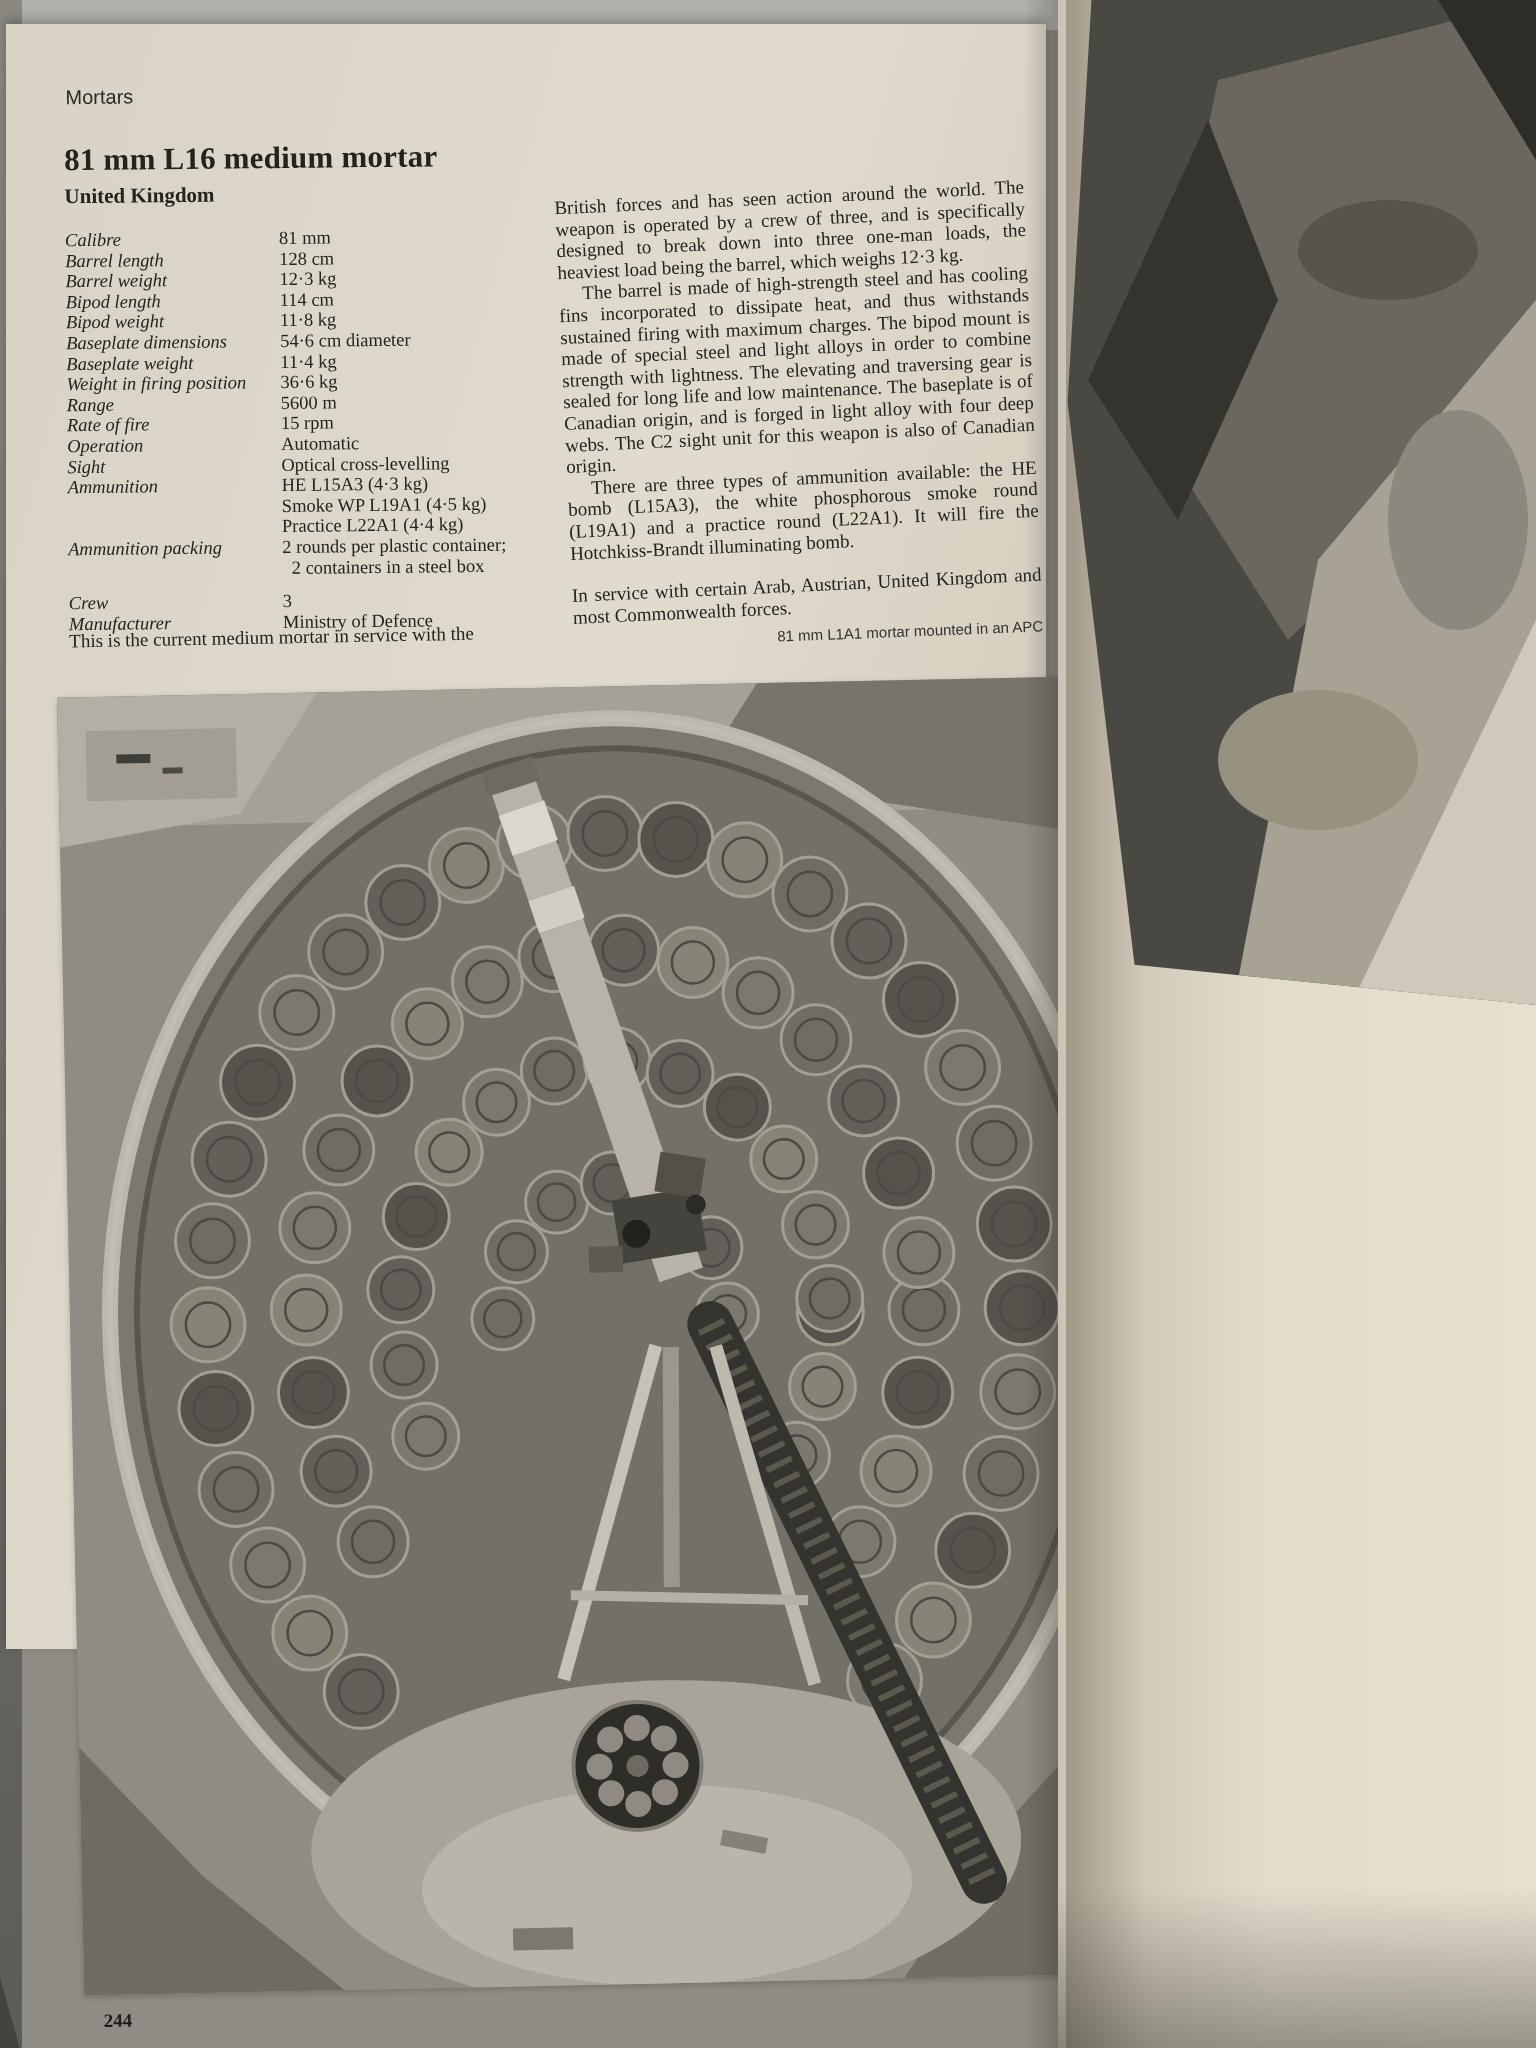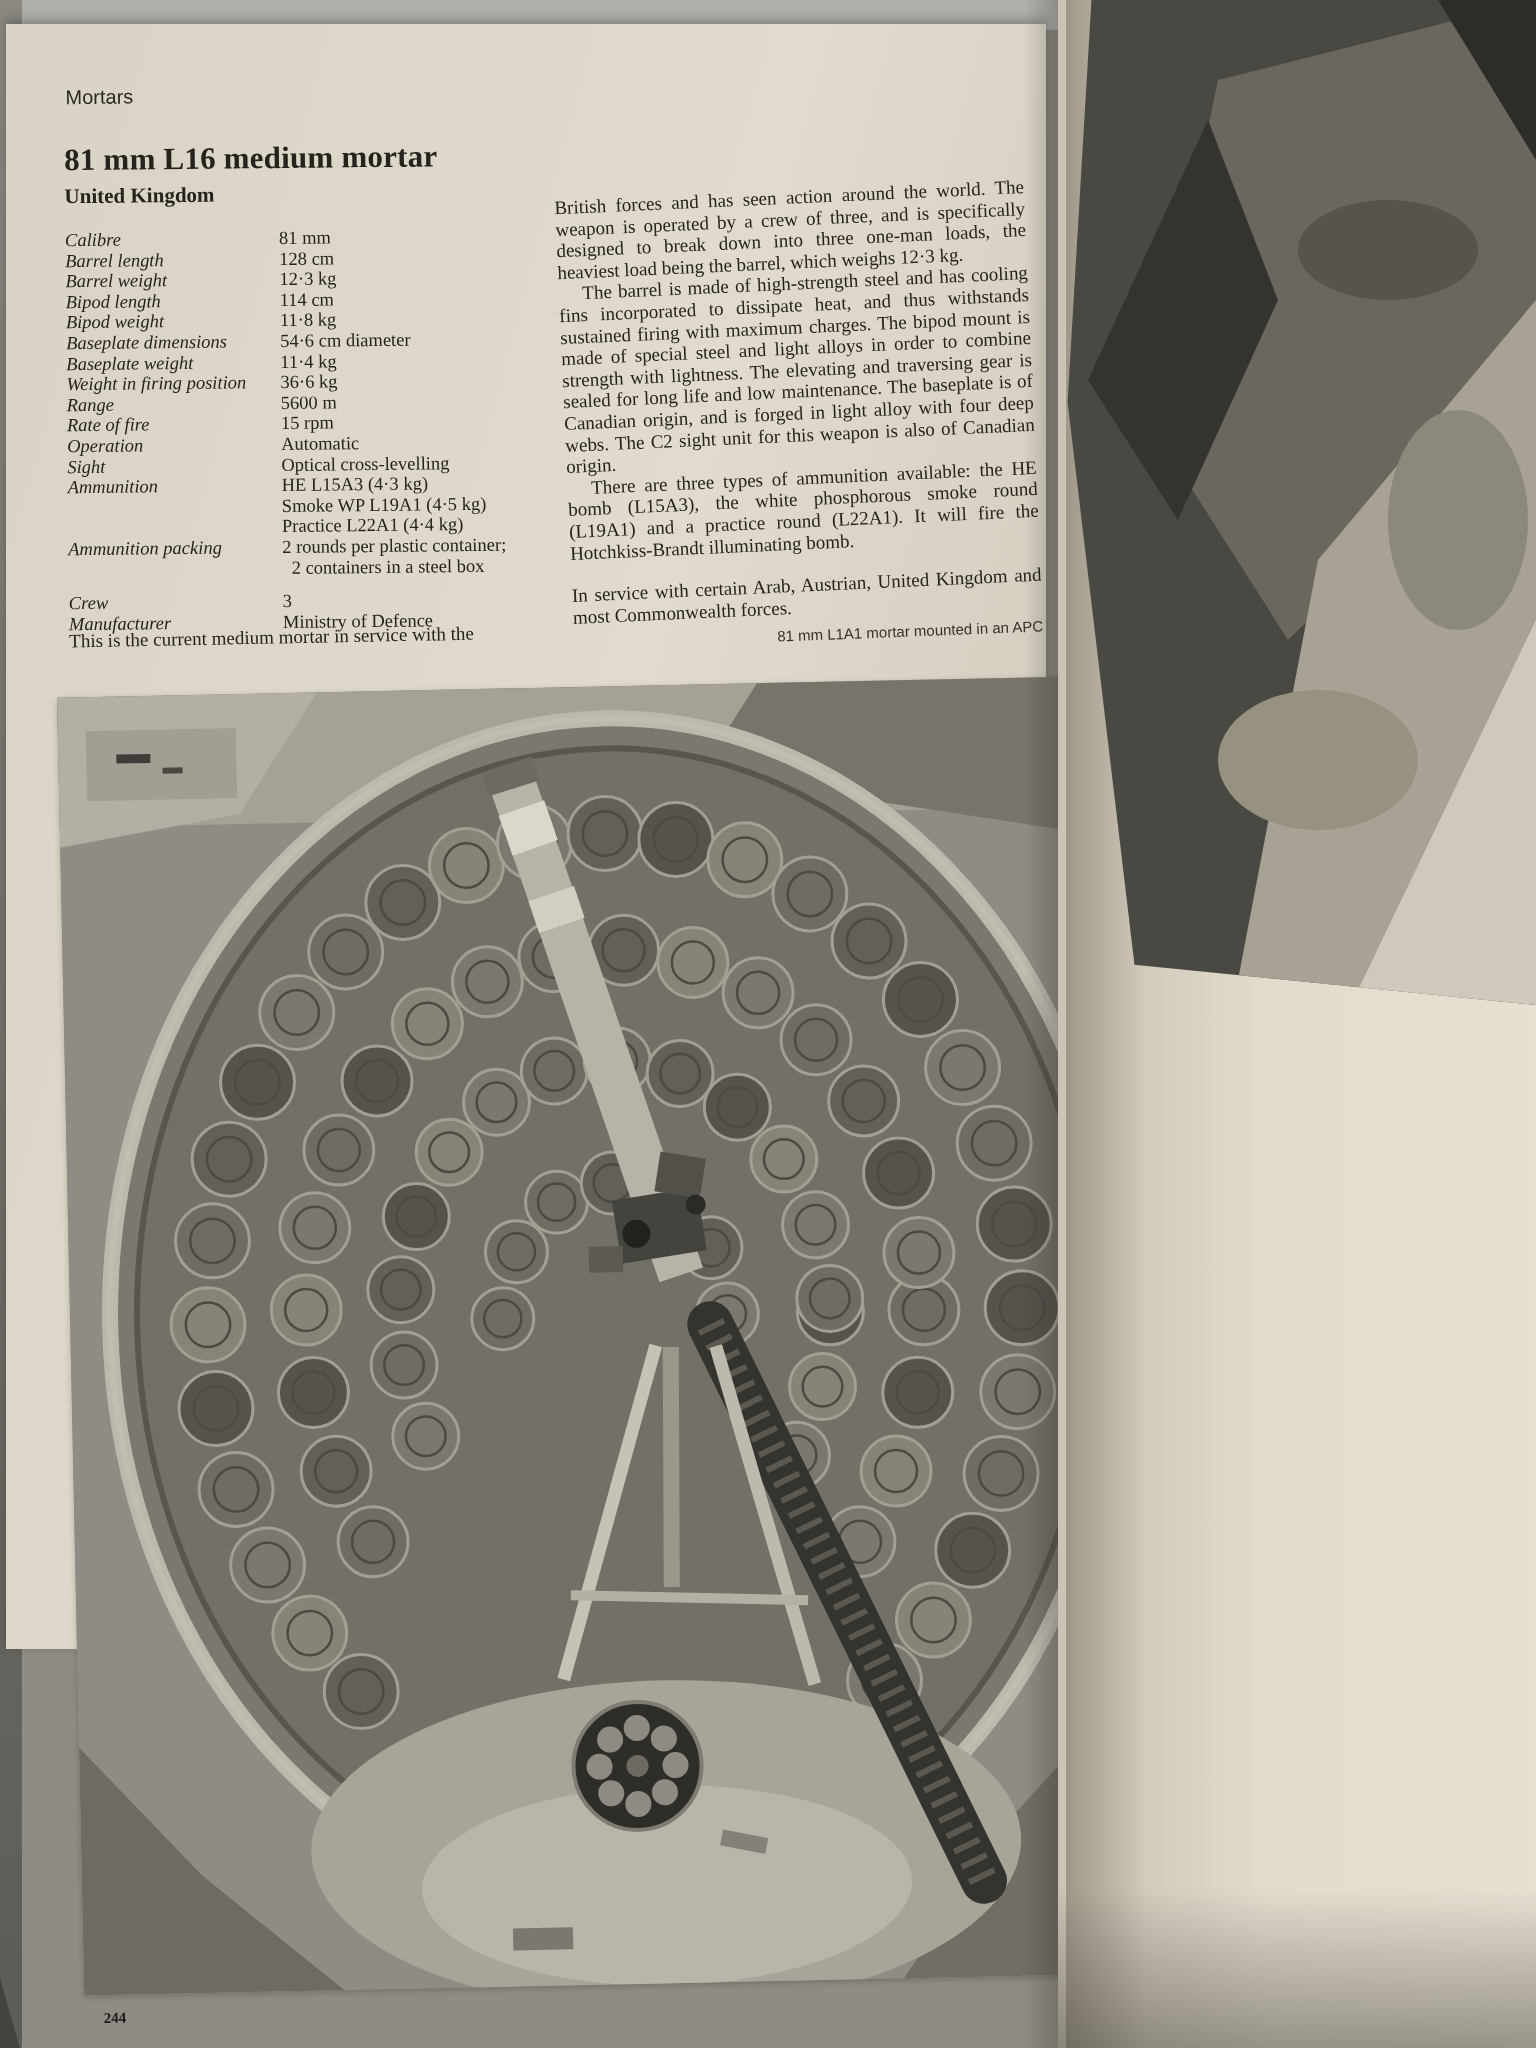--- a/index.html
+++ b/index.html
@@ -37,21 +37,21 @@
   .right-column{position:absolute;left:562px;top:178px;width:470px;transform:rotate(-2deg);
                 transform-origin:0 420px;}
   .para{margin:0;font-size:19px;line-height:21.6px;text-align:justify;}
   .para.indent{text-indent:24px;}
   .para.standalone{margin-top:21px;}
 
   .photo-caption{position:absolute;left:560px;top:610px;width:472px;text-align:right;
                  font-family:"Liberation Sans",sans-serif;font-size:15px;color:#35322c;
                  transform:rotate(-1.6deg);}
 
-  .page-number{position:absolute;left:78px;top:1986px;font-size:15px;font-weight:bold;color:#1e1c18;}
+  .page-number{position:absolute;left:78px;top:1986px;font-size:19px;font-weight:bold;color:#1e1c18;}
 
   
   .main-photo{position:absolute;left:52px;top:668px;width:1044px;height:1298px;background:#8f8c85;
               overflow:hidden;transform:rotate(-0.6deg);box-shadow:0 2px 6px rgba(0,0,0,.2);}
   .main-photo svg{display:block;}
 
   
   .gutter{position:absolute;left:1024px;top:0;width:66px;height:2048px;
           background:linear-gradient(to right,rgba(42,40,35,0),rgba(42,40,35,.5));}
 

